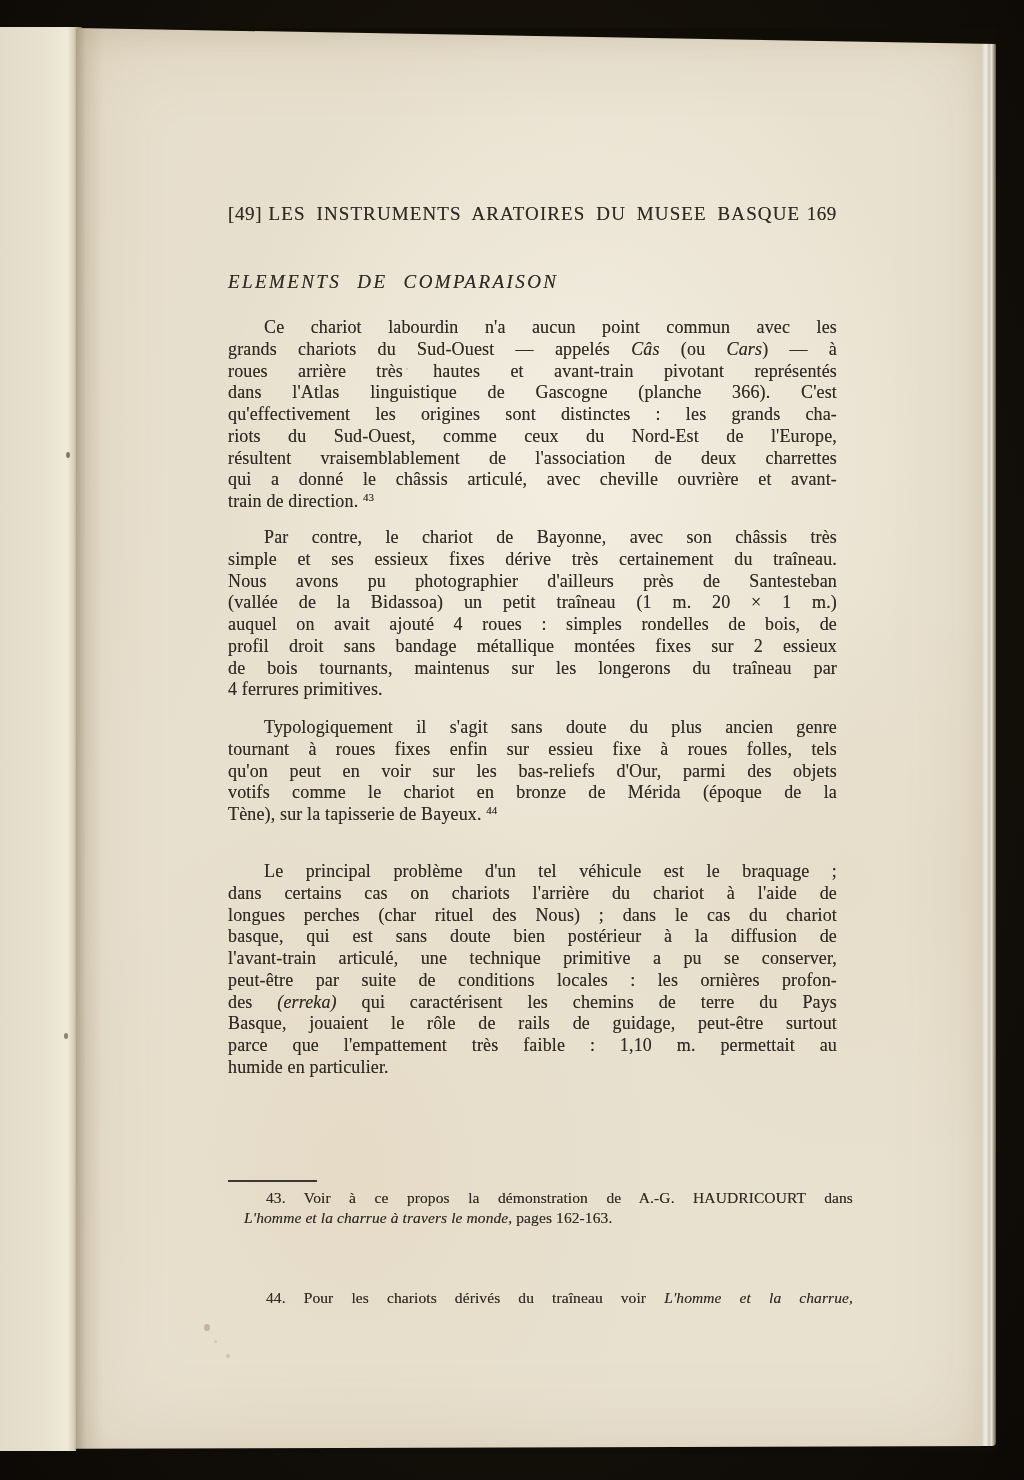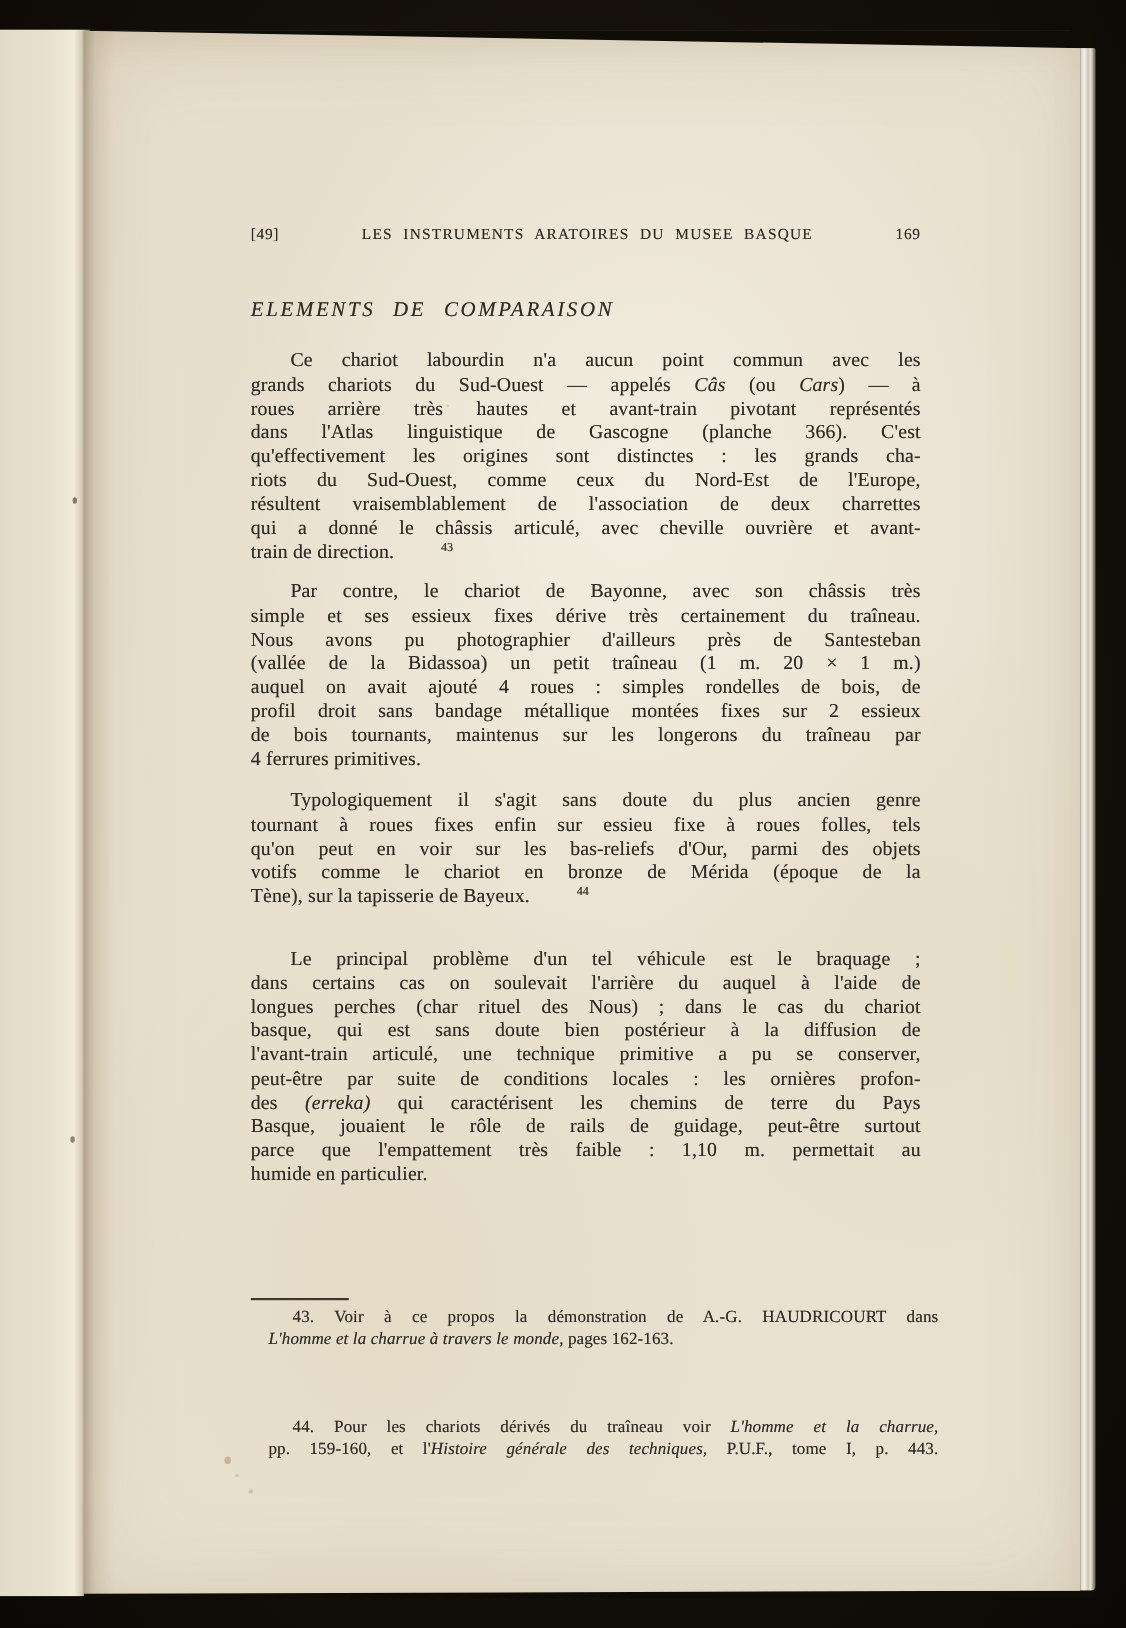--- a/index.html
+++ b/index.html
@@ -50,38 +50,38 @@
   .speck{position:absolute;border-radius:50%;}
   
   .text-col{
     position:absolute;left:152px;top:0;width:609px;height:100%;
     color:#2f2b24;
     text-shadow:0 0 0.5px rgba(47,43,36,0.55);
   }
   .running-header{
     position:absolute;left:0;top:175px;width:100%;
     display:flex;justify-content:space-between;align-items:flex-end;
-    font-size:14px;line-height:22px;letter-spacing:0.6px;
+    font-size:19px;line-height:22px;letter-spacing:0.6px;
   }
   .running-header .rh-title{letter-spacing:1.1px;word-spacing:5px;}
   .section-heading{
     position:absolute;left:0;top:242px;width:100%;
     font-style:italic;font-size:19px;line-height:24px;letter-spacing:2.4px;word-spacing:9px;
   }
   .para{position:absolute;left:0;width:100%;font-size:18px;line-height:21.75px;letter-spacing:0.15px;}
   .p0{top:289px;} .p1{top:499px;} .p2{top:689px;font-family:Liberation Serif, serif;} .p3{top:833px;}
   .footnote{position:absolute;left:0;width:100%;font-size:15.5px;line-height:19.5px;letter-spacing:0.1px;margin-left:16px;}
   .f0{top:1160px;} .f1{top:1260px;}
   .fn-rule{position:absolute;left:0;top:1152px;width:89px;height:2px;background:#3c382f;}
   .jline{text-align:justify;text-align-last:justify;}
   .jline.last{text-align-last:left;}
   .jline.ind{text-indent:36px;}
   .footnote .jline.ind{text-indent:22px;}
   .it{font-style:italic;}
-  .sup{font-size:11px;position:relative;top:-6px;letter-spacing:0;margin-left:38px;}
+  .sup{font-size:11px;position:relative;top:-6px;letter-spacing:0;}
 </style>
 </head>
 <body style="color: rgb(47, 43, 36);">
 
 <div class="scan">
 
   <div class="under-page"></div>
 
   <div class="page">
     <div class="crease-shadow"></div>
@@ -119,39 +119,38 @@
         </div>
       <div class="para p2">
           <div class="jline ind"><span>Typologiquement il s'agit sans doute du plus ancien genre</span></div>
           <div class="jline"><span>tournant à roues fixes enfin sur essieu fixe à roues folles, tels</span></div>
           <div class="jline"><span>qu'on peut en voir sur les bas-reliefs d'Our, parmi des objets</span></div>
           <div class="jline"><span>votifs comme le chariot en bronze de Mérida (époque de la</span></div>
           <div class="jline last"><span>Tène), sur la tapisserie de Bayeux. </span><span class="sup">44</span></div>
         </div>
       <div class="para p3">
           <div class="jline ind"><span>Le principal problème d'un tel véhicule est le braquage ;</span></div>
-          <div class="jline"><span>dans certains cas on soulevait l'arrière du auquel à l'aide de</span></div>
+          <div class="jline"><span>dans certains cas on chariots l'arrière du chariot à l'aide de</span></div>
           <div class="jline"><span>longues perches (char rituel des Nous) ; dans le cas du chariot</span></div>
           <div class="jline"><span>basque, qui est sans doute bien postérieur à la diffusion de</span></div>
           <div class="jline"><span>l'avant-train articulé, une technique primitive a pu se conserver,</span></div>
           <div class="jline"><span>peut-être par suite de conditions locales : les ornières profon-</span></div>
           <div class="jline"><span>des </span><span class="it">(erreka)</span><span> qui caractérisent les chemins de terre du Pays</span></div>
           <div class="jline"><span>Basque, jouaient le rôle de rails de guidage, peut-être surtout</span></div>
           <div class="jline"><span>parce que l'empattement très faible : 1,10 m. permettait au</span></div>
           <div class="jline last"><span>humide en particulier.</span></div>
         </div>
 
       <div class="fn-rule"></div>
       <div class="footnote f0">
           <div class="jline ind"><span>43. Voir à ce propos la démonstration de A.-G. HAUDRICOURT dans</span></div>
           <div class="jline last"><span class="it">L'homme et la charrue à travers le monde,</span><span> pages 162-163.</span></div>
         </div>
       <div class="footnote f1">
           <div class="jline ind"><span>44. Pour les chariots dérivés du traîneau voir </span><span class="it">L'homme et la charrue,</span></div>
-          <div class="jline"><span>pp. 159-160, et l'</span><span class="it">Histoire générale des techniques,</span><span> P.U.F., tome I, p. 443.</span></div>
         </div>
 
     </div>
 
     <div class="speck" style="left:128px;top:1296px;width:6px;height:7px;background:rgba(141,104,56,0.35);"></div>
     <div class="speck" style="left:150px;top:1326px;width:4px;height:4px;background:rgba(141,104,56,0.25);"></div>
     <div class="speck" style="left:138px;top:1312px;width:3px;height:3px;background:rgba(141,104,56,0.2);"></div>
     <div class="speck" style="left:330px;top:340px;width:2px;height:2px;background:rgba(120,90,50,0.25);"></div>
   </div>
 

